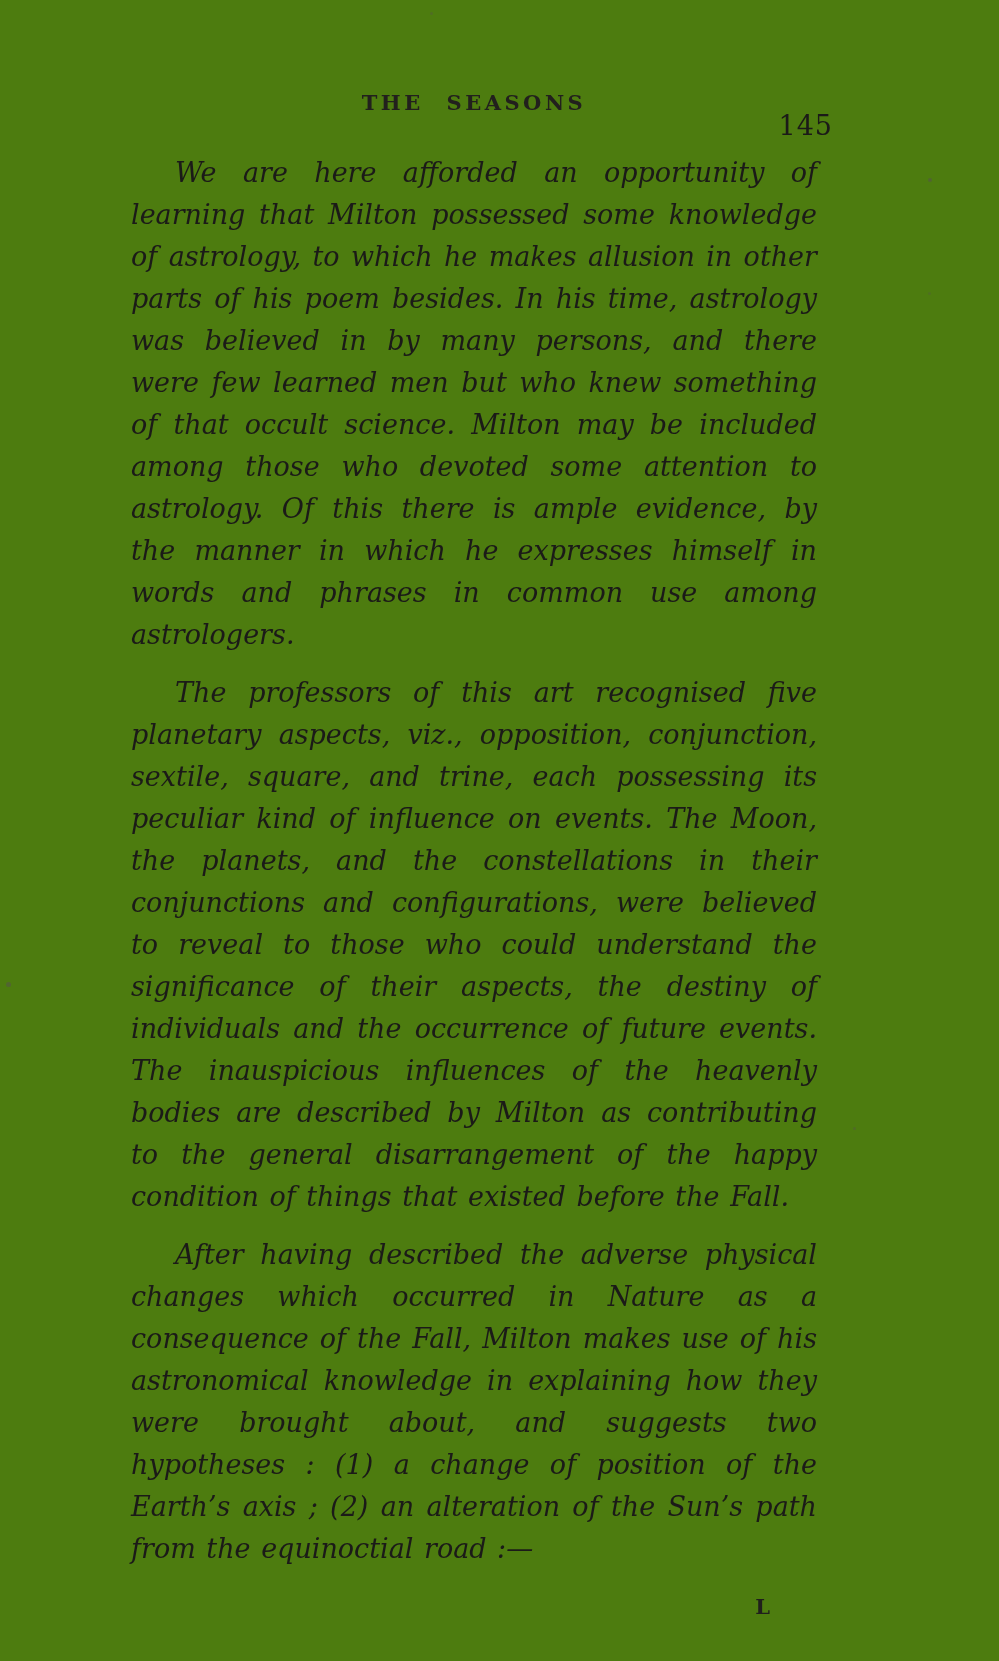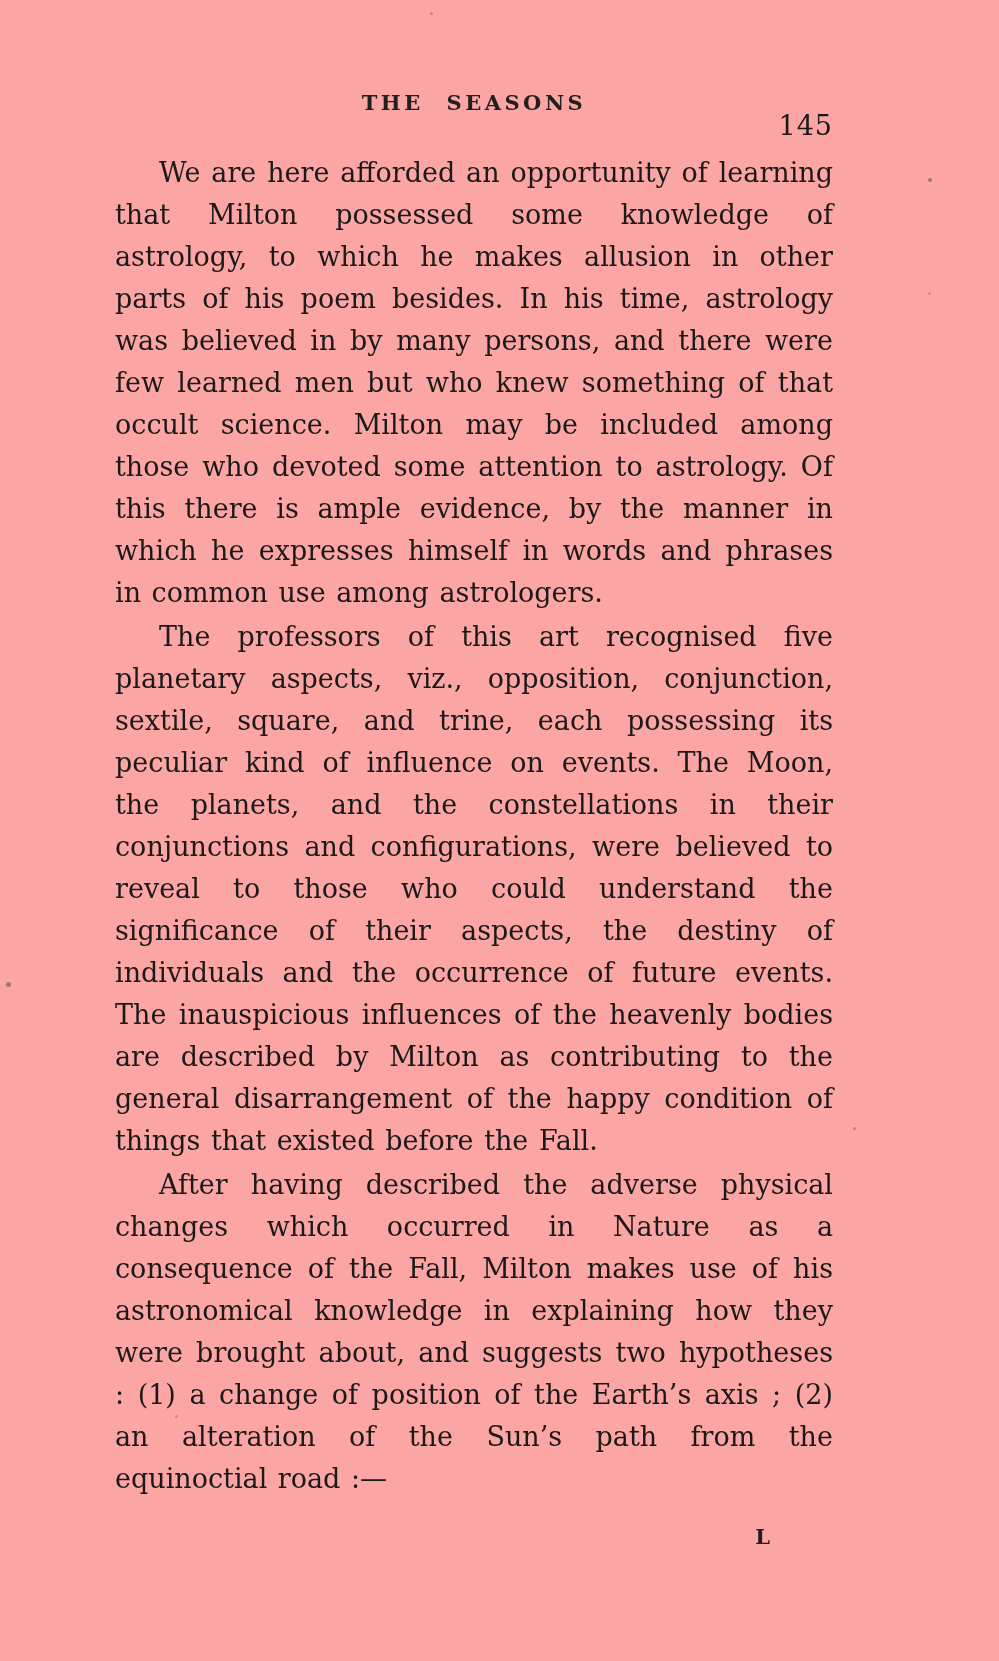--- a/index.html
+++ b/index.html
@@ -5,21 +5,21 @@
   html, body {
     margin: 0;
     padding: 0;
     background: #e8e6e1;
   }
   .page {
     position: relative;
     width: 999px;
     height: 1661px;
     margin: 0 auto;
-    background: #fca5a5;
+    background: #4d7c0f;
     color: #1b1a18;
     font-family: "DejaVu Serif", "Liberation Serif", serif;
     overflow: hidden;
     box-sizing: border-box;
   }
   .header {
     position: relative;
     margin: 90px 0 0 115px;
     width: 718px;
     height: 36px;
@@ -43,23 +43,24 @@
     margin-top: 24px;
   }
   .text-block {
     margin: 26px 0 0 115px;
     width: 718px;
     font-size: 27px;
     line-height: 42px;
     text-align: justify;
   }
   .para {
-    margin: 0;
+    margin: 16px;
     text-indent: 44px;
     word-spacing: 2px;
+    font-style: italic;
   }
   .para + .para {
     margin-top: 2px;
   }
   .signature {
     margin-top: 16px;
     padding-right: 62px;
     text-align: right;
     font-size: 21px;
     font-weight: bold;

